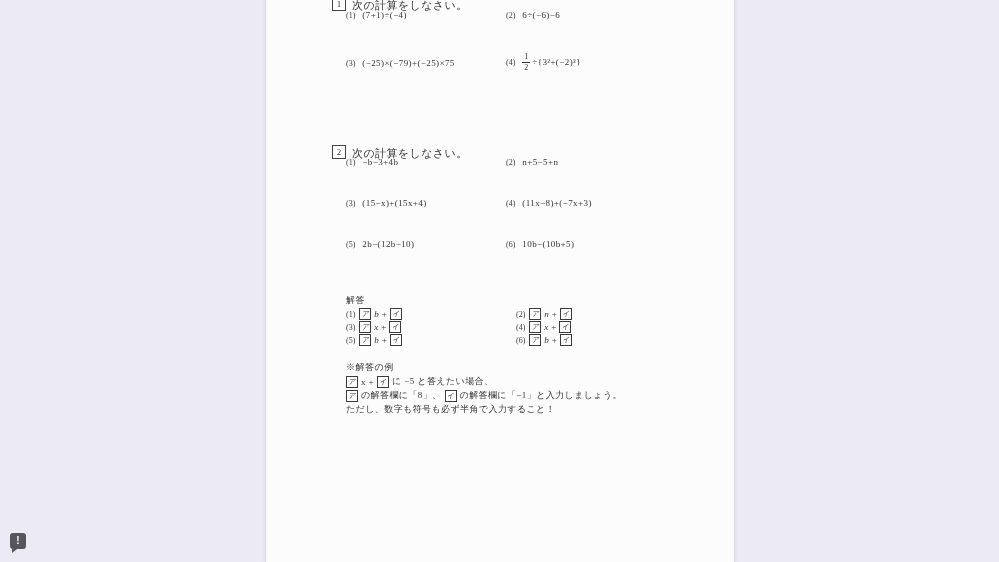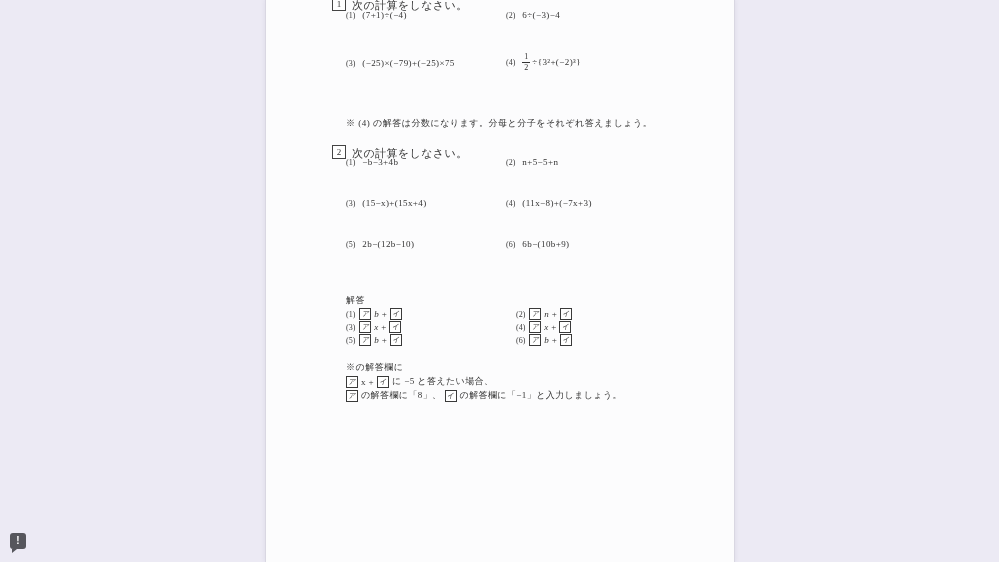--- a/index.html
+++ b/index.html
@@ -62,36 +62,35 @@
     <span class="numbox">1</span>
     <span class="sec-title">次の計算をしなさい。</span>
   </div>
 
   <div class="prob" style="left:80px;top:10px;">
     <span class="plabel">(1)</span>
     <span class="pexpr">(7+1)÷(−4)</span>
   </div>
   <div class="prob" style="left:240px;top:10px;">
     <span class="plabel">(2)</span>
-    <span class="pexpr">6÷(−3)−4</span>
+    <span class="pexpr">6÷(−6)−6</span>
   </div>
   <div class="prob" style="left:80px;top:53px;height:20px;">
     <span class="plabel">(3)</span>
     <span class="pexpr">(−25)×(−79)+(−25)×75</span>
   </div>
   <div class="prob" style="left:240px;top:50px;height:24px;">
     <span class="plabel">(4)</span>
     <span class="frac">
       <span class="num">1</span>
       <span class="den">2</span>
     </span>
     <span class="pexpr">÷{3²+(−2)³}</span>
   </div>
 
-  <div class="abs note" style="left:80px;top:117px;">※ (4) の解答は分数になります。分母と分子をそれぞれ答えましょう。</div>
 
   <div class="sec-header" style="top:145px;">
     <span class="numbox">2</span>
     <span class="sec-title">次の計算をしなさい。</span>
   </div>
 
   <div class="prob" style="left:80px;top:157px;">
     <span class="plabel">(1)</span>
     <span class="pexpr">−b−3+4b</span>
   </div>
@@ -106,21 +105,21 @@
   <div class="prob" style="left:240px;top:198px;">
     <span class="plabel">(4)</span>
     <span class="pexpr">(11x−8)+(−7x+3)</span>
   </div>
   <div class="prob" style="left:80px;top:239px;">
     <span class="plabel">(5)</span>
     <span class="pexpr">2b−(12b−10)</span>
   </div>
   <div class="prob" style="left:240px;top:239px;">
     <span class="plabel">(6)</span>
-    <span class="pexpr">6b−(10b+9)</span>
+    <span class="pexpr">10b−(10b+5)</span>
   </div>
 
   <div class="abs heading" style="left:80px;top:294px;">解答</div>
 
   <div class="ansrow" style="left:80px;top:308px;">
     <span class="plabel" style="margin-right:1px;">(1)</span>
     <span class="kbox">ア</span>
     <span class="pvar">b</span>
     <span class="plus">+</span>
     <span class="kbox">イ</span>
@@ -154,30 +153,33 @@
     <span class="kbox">イ</span>
   </div>
   <div class="ansrow" style="left:250px;top:334px;">
     <span class="plabel" style="margin-right:1px;">(6)</span>
     <span class="kbox">ア</span>
     <span class="pvar">b</span>
     <span class="plus">+</span>
     <span class="kbox">イ</span>
   </div>
 
-  <div class="abs heading" style="left:80px;top:361px;">※の解答欄に</div>
+  <div class="abs heading" style="left:80px;top:361px;">※解答の例</div>
 
   <div class="exline" style="left:80px;top:375px;">
     <span class="kbox">ア</span>
     <span>x +</span>
     <span class="kbox">イ</span>
     <span>に −5 と答えたい場合、</span>
   </div>
   <div class="exline" style="left:80px;top:389px;">
     <span class="kbox">ア</span>
     <span>の解答欄に「8」、</span>
     <span class="kbox">イ</span>
     <span>の解答欄に「−1」と入力しましょう。</span>
   </div>
+  <div class="exline" style="left:80px;top:403px;">
+    <span>ただし、数字も符号も必ず半角で入力すること！</span>
+  </div>
 
 </div>
 
 <div class="alert">!</div>
 
 </body></html>

